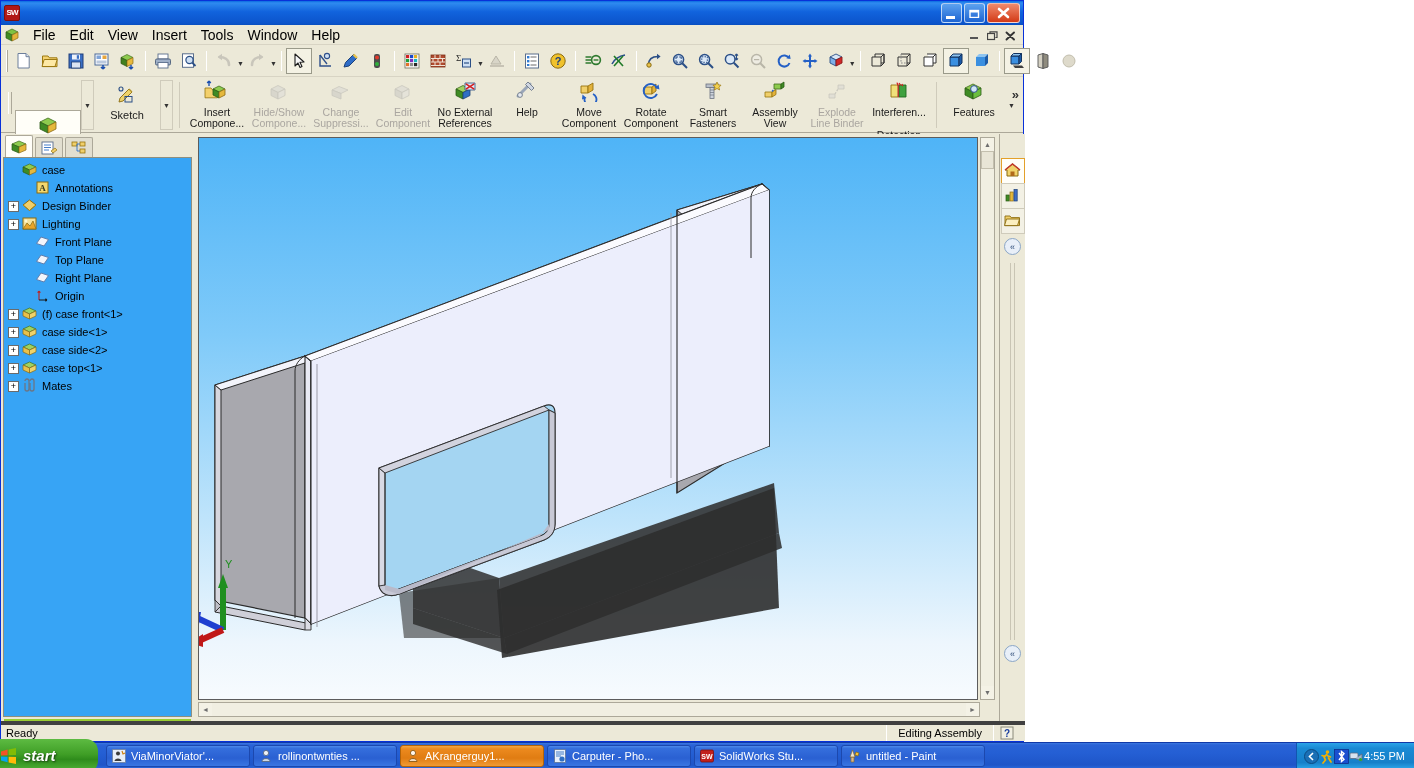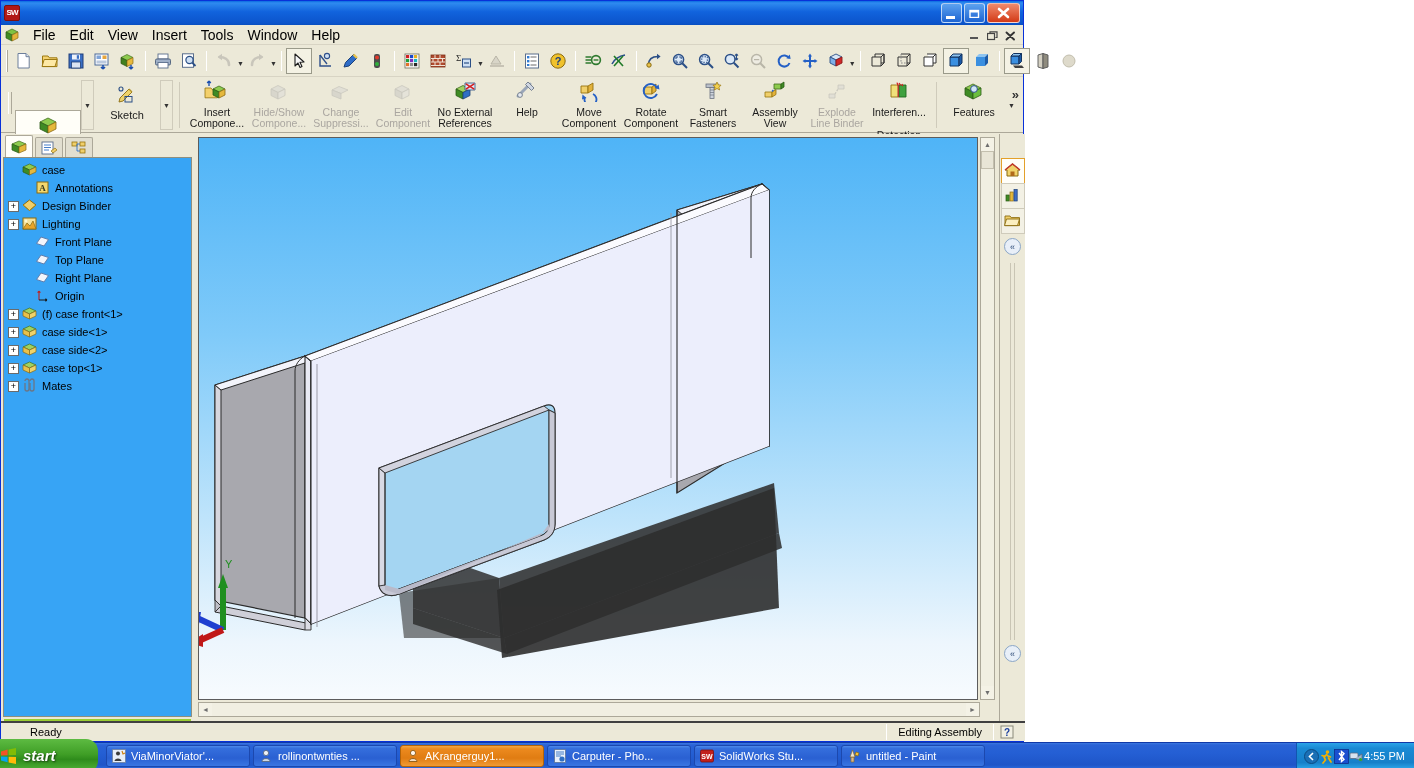--- a/index.html
+++ b/index.html
@@ -128,22 +128,22 @@
             border:1px solid #cfcbbb; background:#f3f1e5; margin-bottom:-1px; }
   .ts-btn.first { background:#fffef8; border-color:#e3a02a; }
   .ts-coll { width:17px; height:17px; border-radius:9px; border:1px solid #8ba6c6;
              background:#e8eff8; color:#2c4a77; font-size:9px;
              display:flex; align-items:center; justify-content:center; margin-top:5px; }
   .ts-rail { flex:1; width:5px; margin-top:8px;
              border-left:1px solid #c9c5b4; border-right:1px solid #c9c5b4; }
 
   
   #statusbar { position:absolute; left:0; bottom:0; width:1024px; height:20px;
-    background:#ece9d8; border-top:2px solid #404040;
-    display:flex; align-items:center; font-size:11px; color:#000;padding-left:24px; }
+    background:#ece9d8; border-top:4px solid #404040;
+    display:flex; align-items:center; font-size:11px; color:#000; }
   #statusbar .sb-left { padding-left:5px; flex:1; }
   #statusbar .sb-sep { width:1px; height:16px; background:#aca899; margin:0 3px;
                        border-right:1px solid #fff; }
   #statusbar .sb-cell { padding:0 8px; }
   #statusbar .sb-help { width:20px; height:16px; display:flex; align-items:center;
                         justify-content:center; }
 
   
   #taskbar { position:absolute; left:0; bottom:0; width:1414px; height:26px;
     background:linear-gradient(to bottom,#3b78e0 0%,#2a62d6 8%,#245fd4 40%,#1f55c8 88%,#2a66d8 100%);

